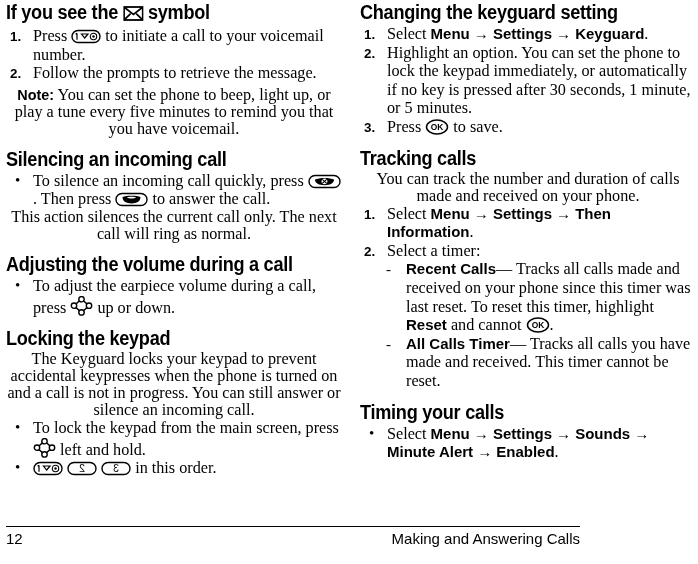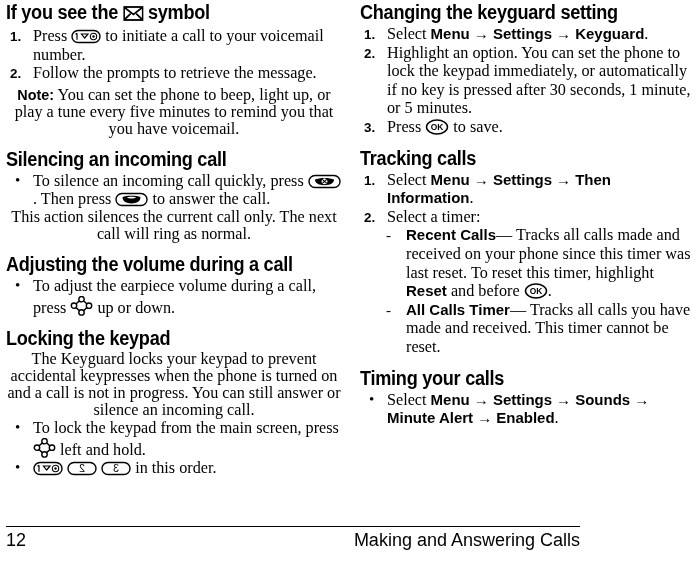--- a/index.html
+++ b/index.html
@@ -124,21 +124,21 @@
   .frule{
     border-top:1.6px solid #000;
     width:100%;
     margin:0;
   }
   .frow{
     display:flex;
     justify-content:space-between;
     align-items:flex-start;
     font-family:"Liberation Sans","DejaVu Sans",sans-serif;
-    font-size:18px;
+    font-size:15px;
     font-weight:normal;
     padding-top:3px;
   }
   .fpage{letter-spacing:0px;}
   .ftitle{letter-spacing:0px;}
 </style>
 </head>
 <body>
 
 <div class="page">
@@ -295,20 +295,21 @@
               <ellipse cx="12" cy="8" rx="10.5" ry="7" fill="#fff" stroke="#000" stroke-width="1.5"></ellipse>
               <text x="12" y="11.3" font-family="'Liberation Sans',sans-serif" font-weight="bold" font-size="8.4" text-anchor="middle" fill="#000">OK</text>
             </svg>
           </span>
           <span>to save.</span>
         </li>
       </ol>
 
       <h2 class="sec">Tracking calls</h2>
 
+      <p class="body">You can track the number and duration of calls made and received on your phone.</p>
 
       <ol class="steps">
         <li>
           <span class="num">1.</span>
           <span>Select</span>
           <span class="b">Menu</span>
           <span class="arrow">→</span>
           <span class="b">Settings</span>
           <span class="arrow">→</span>
           <span class="b">Then Information</span><span>.</span>
@@ -318,21 +319,21 @@
           <span>Select a timer:</span>
         </li>
       </ol>
 
       <ul class="dash">
         <li>
           <span class="dh">-</span>
           <span class="b">Recent Calls</span><span>—</span>
           <span>Tracks all calls made and received on your phone since this timer was last reset. To reset this timer, highlight</span>
           <span class="b">Reset</span>
-          <span>and before</span> <span class="key">
+          <span>and cannot</span> <span class="key">
             <svg width="24" height="16" viewBox="0 0 24 16">
               <ellipse cx="12" cy="8" rx="10.5" ry="7" fill="#fff" stroke="#000" stroke-width="1.5"></ellipse>
               <text x="12" y="11.3" font-family="'Liberation Sans',sans-serif" font-weight="bold" font-size="8.4" text-anchor="middle" fill="#000">OK</text>
             </svg>
           </span><span>.</span>
         </li>
         <li>
           <span class="dh">-</span>
           <span class="b">All Calls Timer</span><span>—</span>
           <span>Tracks all calls you have made and received. This timer cannot be reset.</span>

